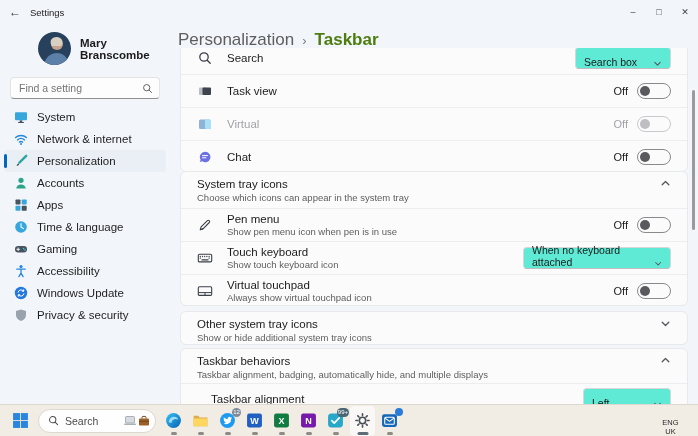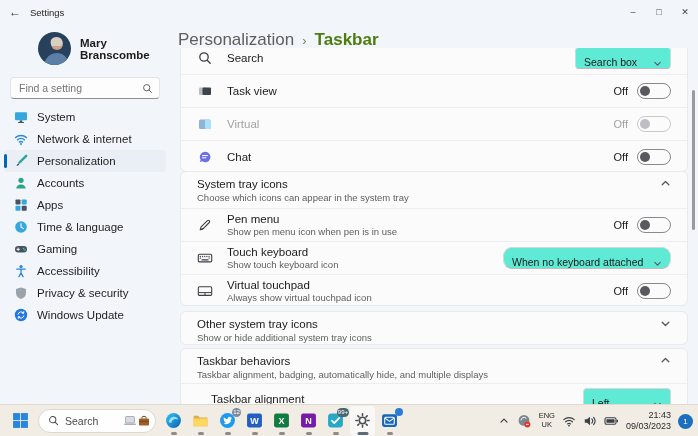--- a/index.html
+++ b/index.html
@@ -63,21 +63,21 @@
   .tb-app svg { width:17px; height:17px; }
   .tb-app .ind { position:absolute; bottom:1px; left:50%; transform:translateX(-50%); width:6px; height:2.5px; border-radius:2px; background:#8e8a84; }
   .tb-app.active { background:rgba(255,255,255,.65); border-radius:4px; }
   .tb-app.active .ind { width:11px; background:#5f6b77; }
   .badge { position:absolute; top:2px; right:-1px; min-width:9px; height:9px; border-radius:5px; background:#7d8a99; color:#fff; font-size:6px; line-height:9px; text-align:center; padding:0 1px; }
   .badge.teal { background:#4a6672; }
   .badge.dot { width:8px; min-width:8px; height:8px; background:#2a7cd8; font-size:5.5px; line-height:8px; }
   .search-pill { width:118px; height:24px; background:#fefefe; border:1px solid #ddd8d0; border-radius:12px; display:flex; align-items:center; padding:0 5px 0 9px; margin:0 3px; }
   .search-pill .sp-label { font-size:10.5px; color:#4b4b4b; margin-left:6px; }
   .sp-imgs { margin-left:auto; display:flex; align-items:center; gap:1px; }
-  .tb-tray { position:absolute; right:5px; top:0; height:32px; display:flex; align-items:center; gap:7px; }
+  .tb-tray { position:absolute; right:5px; top:0; height:32px; display:flex; align-items:center; gap:7px;flex-direction:column; }
   .lang { font-size:7.5px; line-height:1.15; text-align:center; color:#2b2b2b; }
   .clock { font-size:9px; line-height:1.25; text-align:right; color:#2b2b2b; }
   .notif { width:15px; height:15px; border-radius:50%; background:#1c6fbd; color:#fff; font-size:8px; display:flex; align-items:center; justify-content:center; }
 </style>
 </head>
 <body>
 
 <div class="titlebar">
   <span class="back-btn">←</span>
   <span class="tb-title">Settings</span>
@@ -164,31 +164,31 @@
     </div>
     <div class="nav-item">
       <svg viewBox="0 0 14 14">
           <circle cx="7" cy="2.6" r="1.6" fill="#2787dd"></circle>
           <path d="M2.8 5.2h8.4M7 5.2v3.9l-2.1 3.5M7 9.1l2.1 3.5" stroke="#2787dd" stroke-width="1.3" fill="none" stroke-linecap="round"></path>
         </svg>
       <span>Accessibility</span>
     </div>
     <div class="nav-item">
       <svg viewBox="0 0 14 14">
-          <path d="M7 1.4L12 3v4c0 3-2 5-5 6-3-1-5-3-5-6V3z" fill="#9aa2ab"></path>
-        </svg>
-      <span>Privacy &amp; security</span>
-    </div>
-    <div class="nav-item">
-      <svg viewBox="0 0 14 14">
           <circle cx="7" cy="7" r="6.2" fill="#2478dc"></circle>
           <path d="M4.1 6.2a3.1 3.1 0 0 1 5.3-1.3M9.9 7.8a3.1 3.1 0 0 1-5.3 1.3" fill="none" stroke="#fff" stroke-width="1" stroke-linecap="round"></path>
           <path d="M9.7 3.4v1.8H7.9M4.3 10.6V8.8h1.8" fill="none" stroke="#fff" stroke-width="1" stroke-linejoin="round"></path>
         </svg>
       <span>Windows Update</span>
+    </div>
+    <div class="nav-item">
+      <svg viewBox="0 0 14 14">
+          <path d="M7 1.4L12 3v4c0 3-2 5-5 6-3-1-5-3-5-6V3z" fill="#9aa2ab"></path>
+        </svg>
+      <span>Privacy &amp; security</span>
     </div>
   </nav>
 </aside>
 
 <div class="breadcrumb">
   <span class="bc-parent">Personalization</span>
   <span class="bc-sep">›</span>
   <span class="bc-current">Taskbar</span>
 </div>
 
@@ -273,21 +273,21 @@
       <svg class="row-icon" viewBox="0 0 16 16">
           <rect x="1.3" y="4.3" width="13.4" height="7.6" rx="1.2" fill="none" stroke="#3b3f46" stroke-width="1.1"></rect>
           <path d="M3.3 6.5h.01M5.5 6.5h.01M7.7 6.5h.01M9.9 6.5h.01M12.1 6.5h.01M3.3 8.2h.01M12.1 8.2h.01" stroke="#3b3f46" stroke-width="1.3" stroke-linecap="round"></path>
           <path d="M5 9.9h6" stroke="#3b3f46" stroke-width="1.1" stroke-linecap="round"></path>
         </svg>
       <div class="row-text">
         <span class="row-label">Touch keyboard</span>
         <div class="row-sub">Show touch keyboard icon</div>
       </div>
       <div class="row-right">
-        <div class="dropdown" style="width:168px;border-radius:9px;">
+        <div class="dropdown" style="width:148px;">
           <span>When no keyboard attached</span>
           <svg width="9" height="9" viewBox="0 0 10 10">
               <path d="M2 3.8l3 3 3-3" stroke="#55595f" stroke-width="1.2" fill="none" stroke-linecap="round" stroke-linejoin="round"></path>
             </svg>
         </div>
       </div>
     </div>
     <div class="row" style="height:33px;justify-content:center;">
       <svg class="row-icon" viewBox="0 0 16 16">
           <rect x="1.3" y="3.8" width="13.4" height="8.6" rx="1.2" fill="none" stroke="#3b3f46" stroke-width="1.1"></rect>

